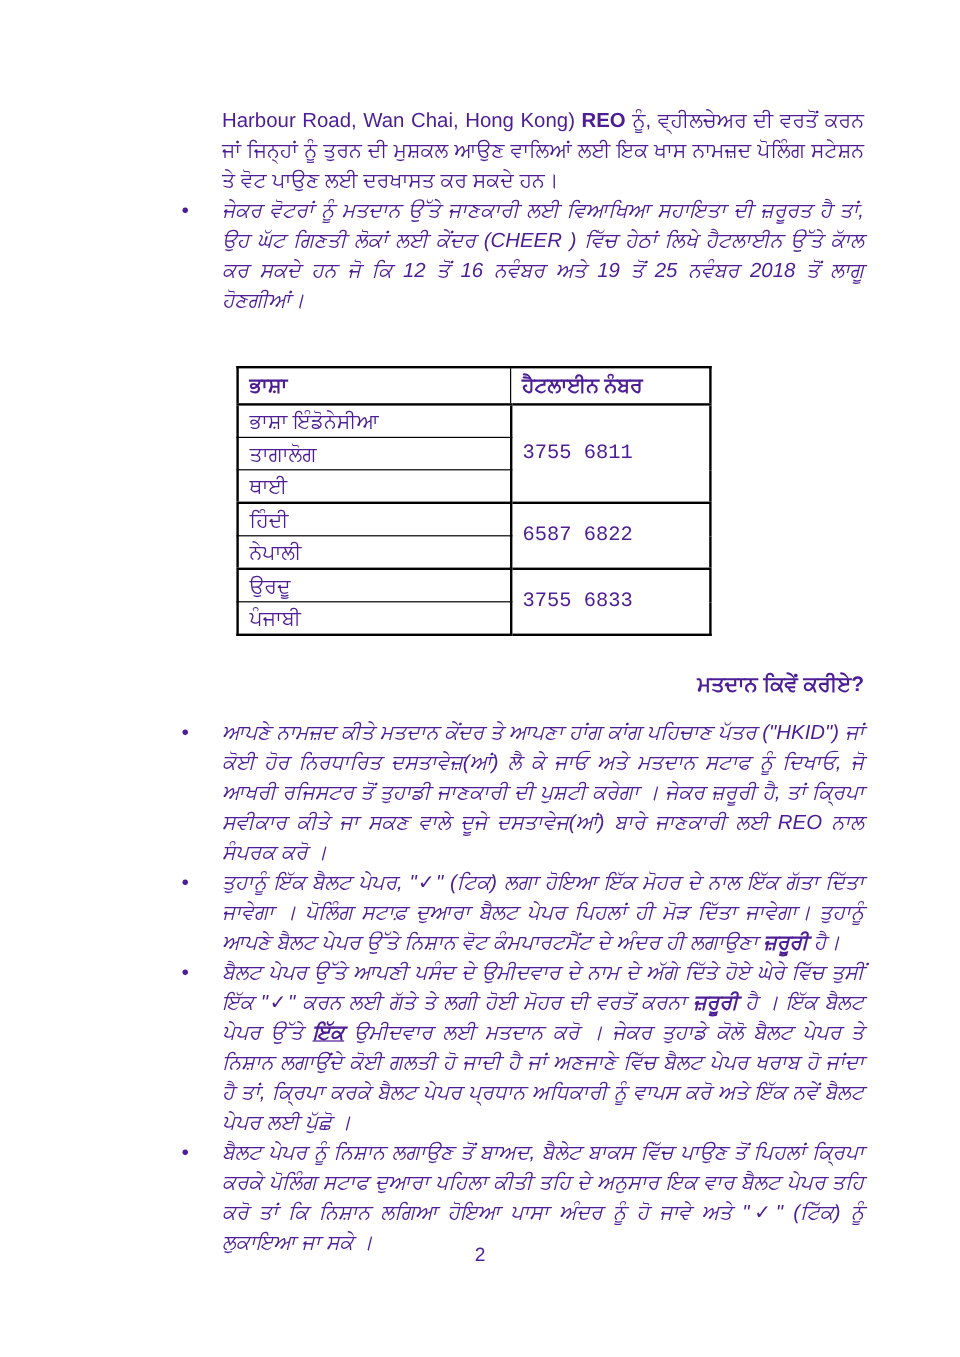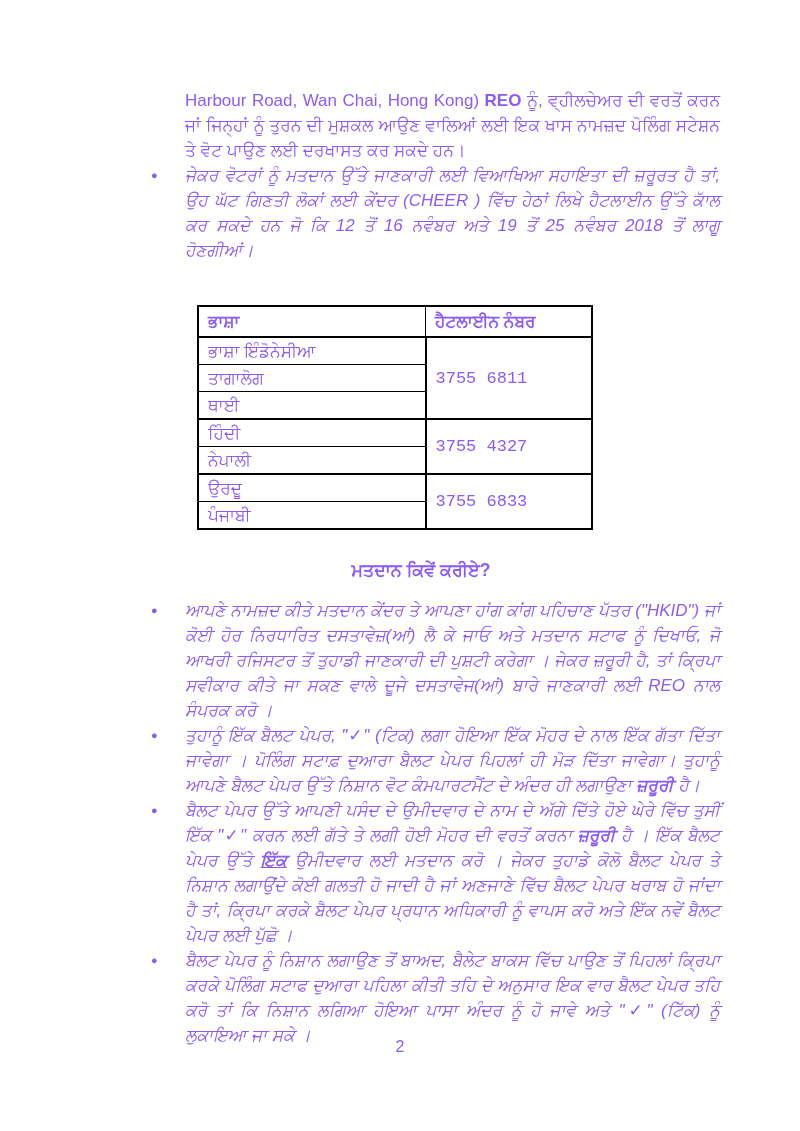--- a/index.html
+++ b/index.html
@@ -1,21 +1,21 @@
 <!DOCTYPE html>
 <html><head>
 <meta charset="utf-8">
 <style>
   html,body { margin:0; padding:0; background:#e8e8e8; }
   .page {
     position:relative;
     width:800px; height:1131px;
     margin:0 auto;
     background:#ffffff;
-    color:#8b5cf6;
+    color:#4c1d95;
     font-family:"Liberation Sans","DejaVu Sans",sans-serif;
     overflow:hidden;
   }
   .content {
     position:absolute;
     left:185px; top:88px;
     width:535px;
     font-size:17px;
     line-height:25px;
     text-align:justify;
@@ -56,21 +56,21 @@
     border-left-width:2px;
     vertical-align:middle;
     font-family:Liberation Mono, monospace;
   }
   table.hotline tr.group-start td { border-top-width:2px; }
 
   .heading {
     margin:27px 0 4px -63px;
     font-size:17.5px;
     font-weight:bold;
-    text-align:center;
+    text-align:right;
     line-height:26px;
   }
   .s2-list { margin-top:15px; }
 
   .footer {
     position:absolute;
     left:0; right:0; top:1038px;
     text-align:center;
     font-size:16px;
   }
@@ -100,21 +100,21 @@
             <td class="phone" rowspan="3">3755 6811</td>
           </tr>
           <tr>
             <td>ਤਾਗਾਲੋਗ</td>
           </tr>
           <tr>
             <td>ਥਾਈ</td>
           </tr>
           <tr class="group-start">
             <td>ਹਿੰਦੀ</td>
-            <td class="phone" rowspan="2" style="border-top-width:2px">3755 4327</td>
+            <td class="phone" rowspan="2" style="border-top-width:2px">6587 6822</td>
           </tr>
           <tr>
             <td>ਨੇਪਾਲੀ</td>
           </tr>
           <tr class="group-start">
             <td>ਉਰਦੂ</td>
             <td class="phone" rowspan="2" style="border-top-width:2px">3755 6833</td>
           </tr>
           <tr>
             <td>ਪੰਜਾਬੀ</td>

